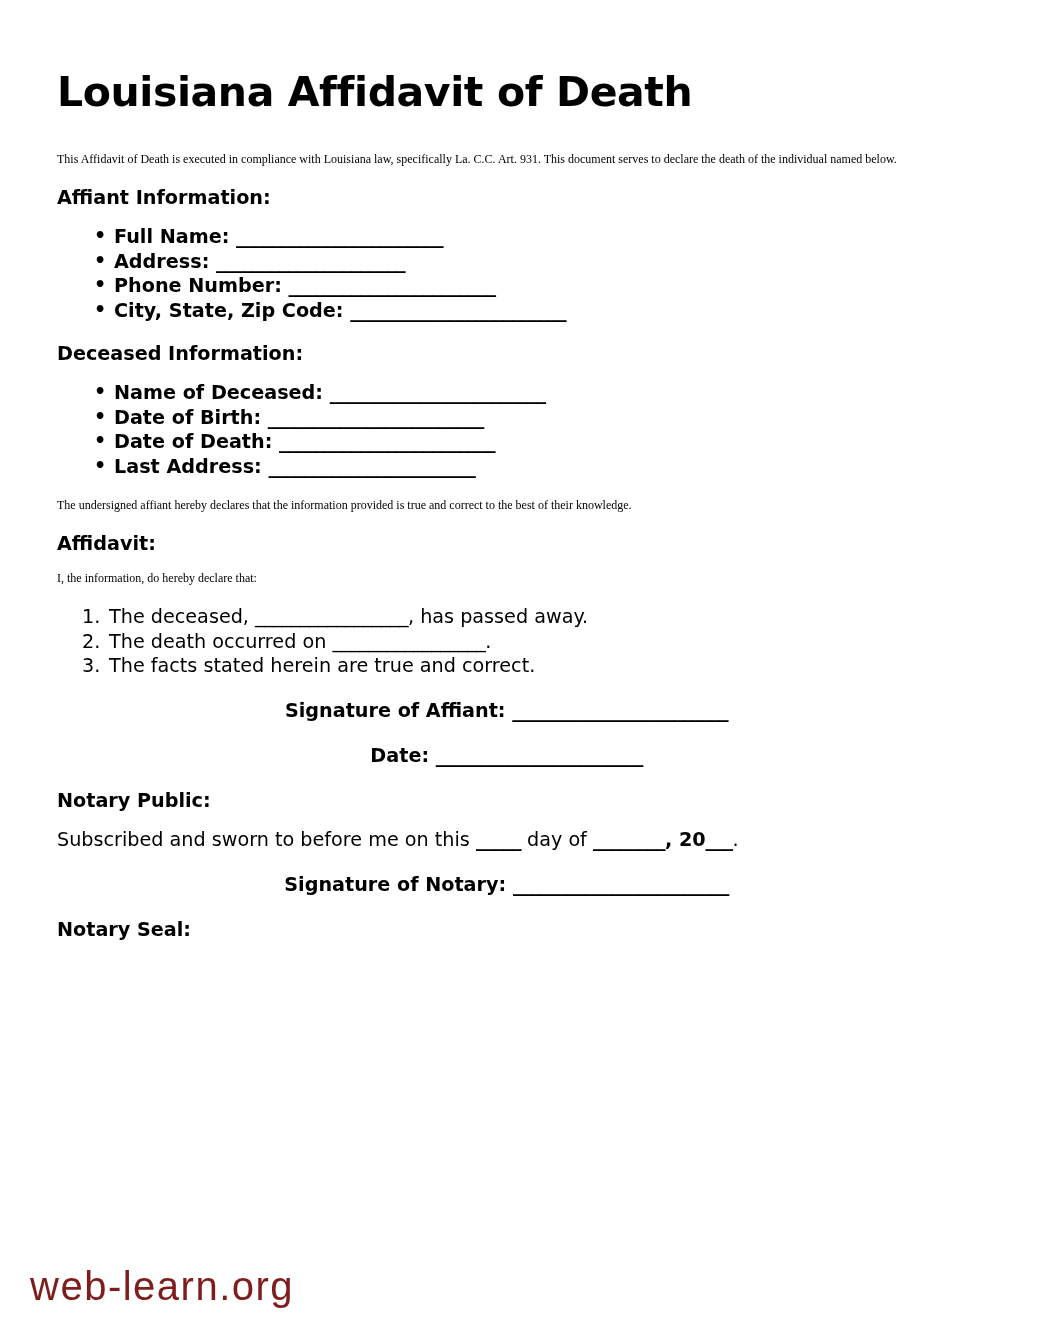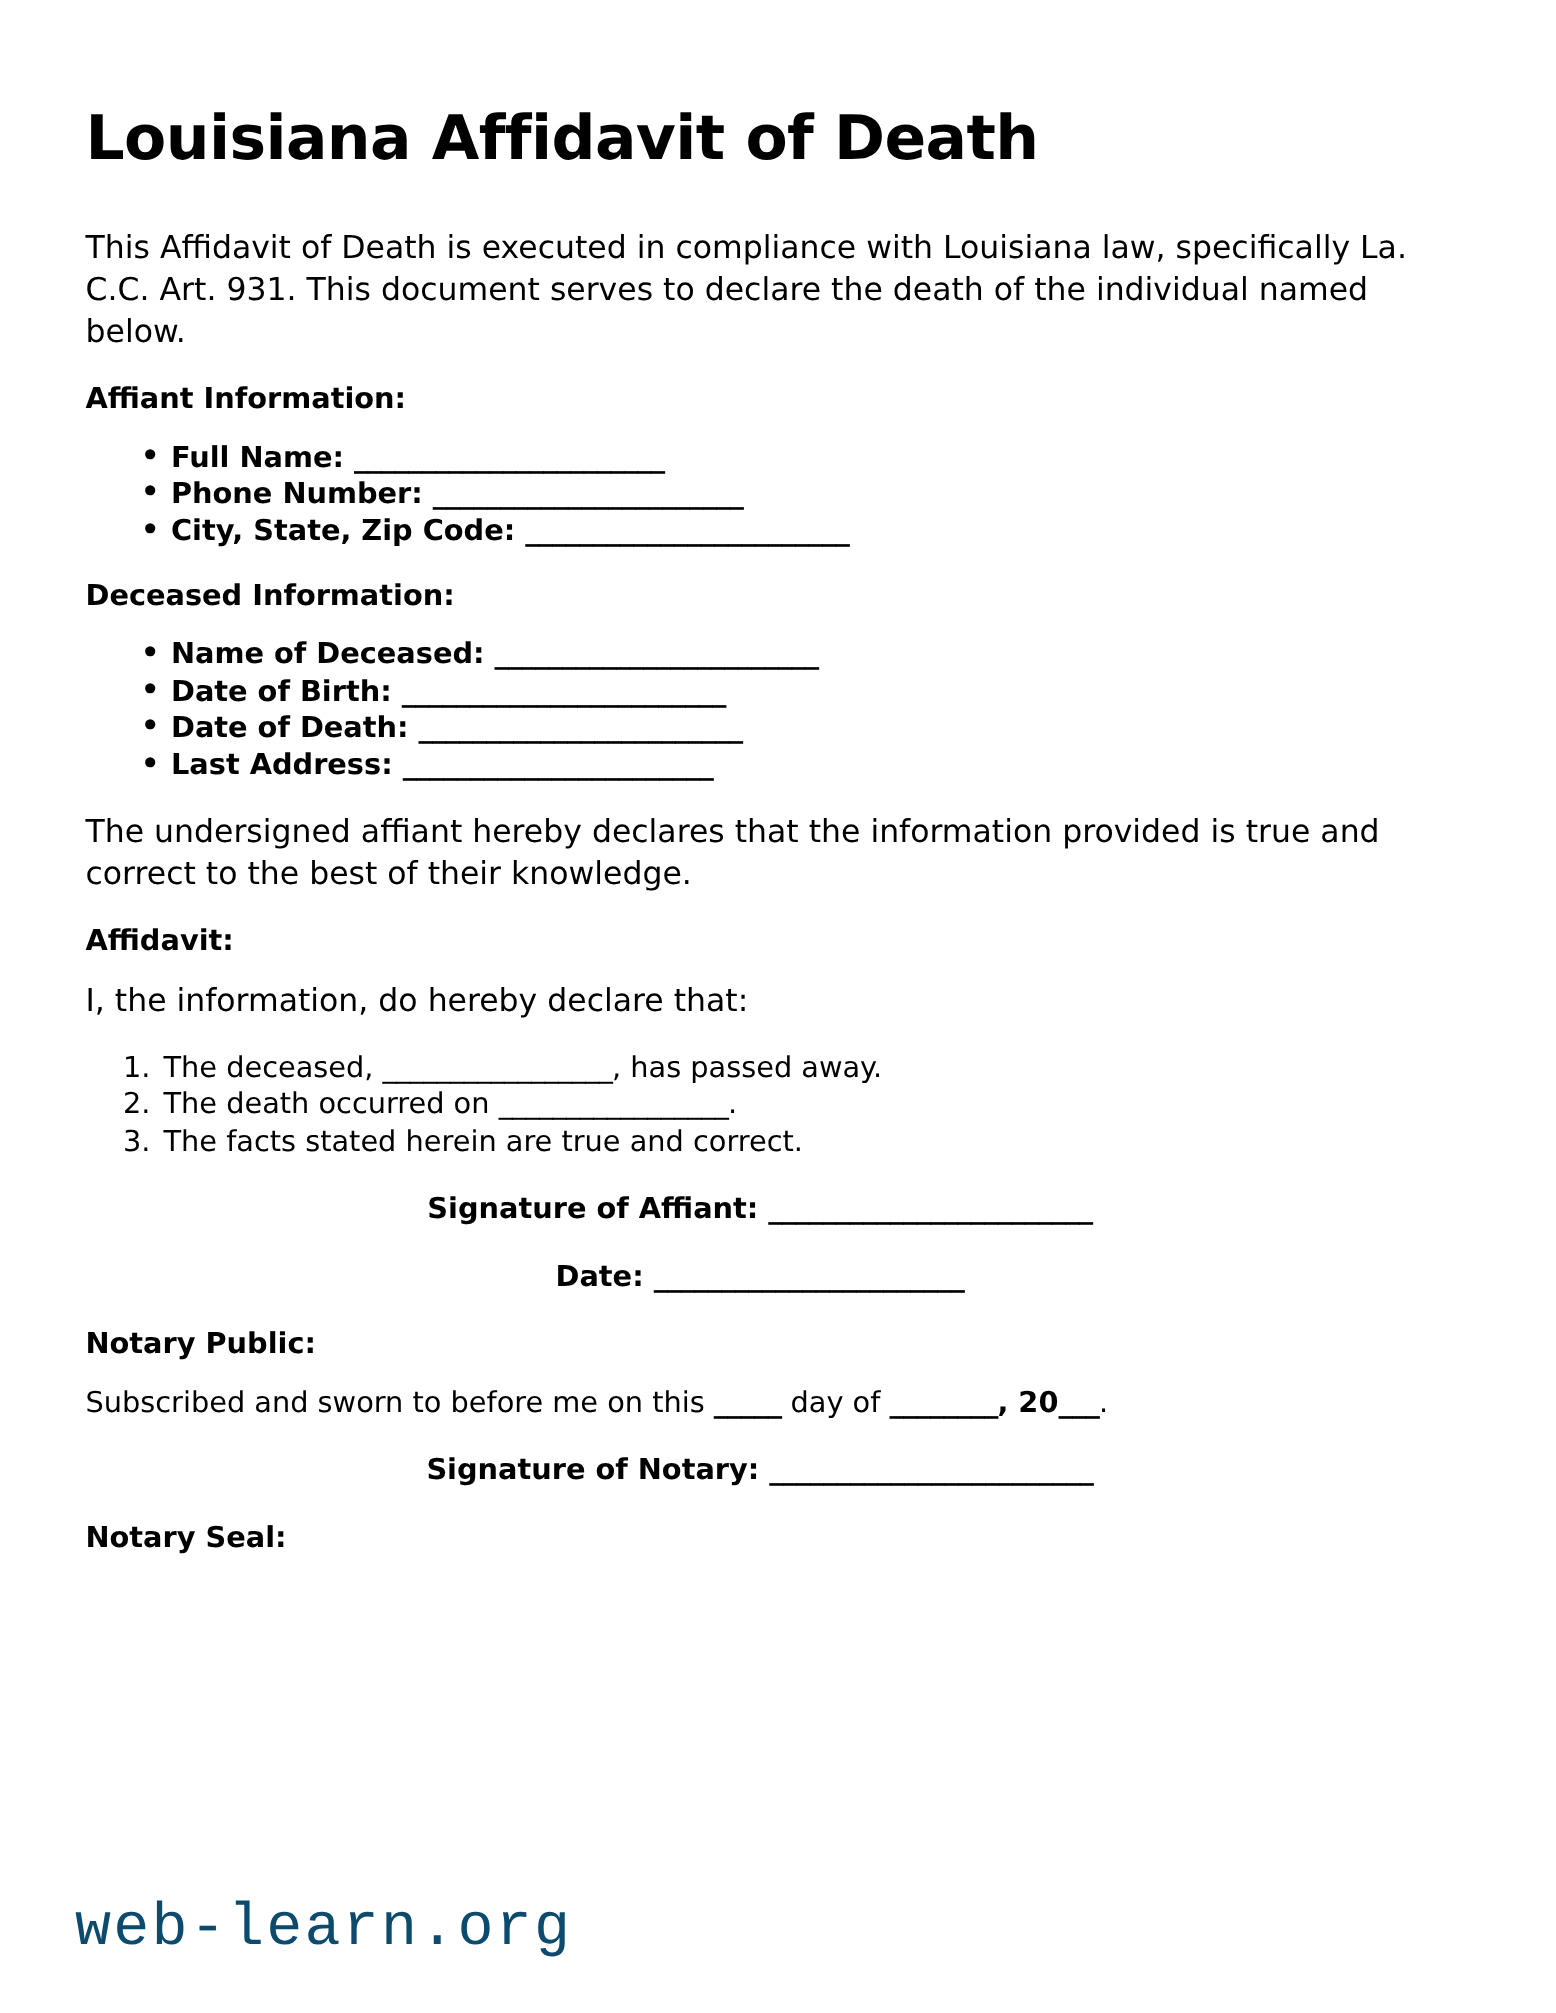--- a/index.html
+++ b/index.html
@@ -30,24 +30,25 @@
   .doc-title {
     font-size: 41px;
     font-weight: bold;
     letter-spacing: -0.4px;
     line-height: 1.12;
     margin: 0 0 36px 0;
     padding-top: 12px;
   }
 
   p.body-text {
-    font-size: 21px;
+    font-size: 12px;
     line-height: 1.33;
     margin: 0 0 18px 0;
     max-width: 925px;
+    font-family: Liberation Serif, serif;
   }
 
   h2.section-heading {
     font-size: 19.2px;
     font-weight: bold;
     line-height: 1.3;
     margin: 0 0 14px 0;
   }
 
   ul.field-list {
@@ -120,41 +121,41 @@
   }
   .blank-b {
     font-weight: bold;
     letter-spacing: -0.6px;
   }
 
   .watermark {
     position: absolute;
     left: 30px;
     top: 1264px;
-    font-family: Liberation Mono, monospace;
+    font-family: Liberation Sans, sans-serif;
     font-size: 40px;
     letter-spacing: 1.5px;
-    color: #0c4a6e;
-    white-space: nowrap;
-    margin-left: 20px;
+    color: #7f1d1d;
+    white-space: nowrap;
   }
 </style>
 </head>
 <body>
 
 <div class="page">
 
   <h1 class="doc-title">Louisiana Affidavit of Death</h1>
 
   <p class="body-text">This Affidavit of Death is executed in compliance with Louisiana law, specifically La. C.C. Art. 931. This document serves to declare the death of the individual named below.</p>
 
   <h2 class="section-heading">Affiant Information:</h2>
 
   <ul class="field-list">
     <li><span>Full Name:</span> <span class="blank-b">_______________________</span></li>
+    <li><span>Address:</span> <span class="blank-b">_____________________</span></li>
     <li><span>Phone Number:</span> <span class="blank-b">_______________________</span></li>
     <li><span>City, State, Zip Code:</span> <span class="blank-b">________________________</span></li>
   </ul>
 
   <h2 class="section-heading">Deceased Information:</h2>
 
   <ul class="field-list">
     <li><span>Name of Deceased:</span> <span class="blank-b">________________________</span></li>
     <li><span>Date of Birth:</span> <span class="blank-b">________________________</span></li>
     <li><span>Date of Death:</span> <span class="blank-b">________________________</span></li>

